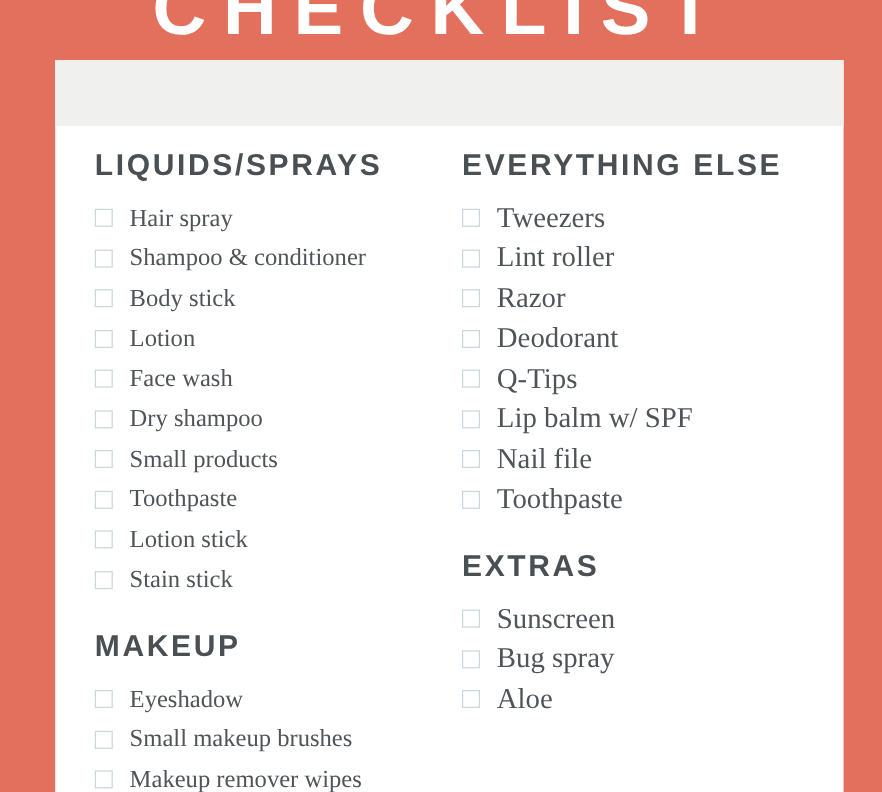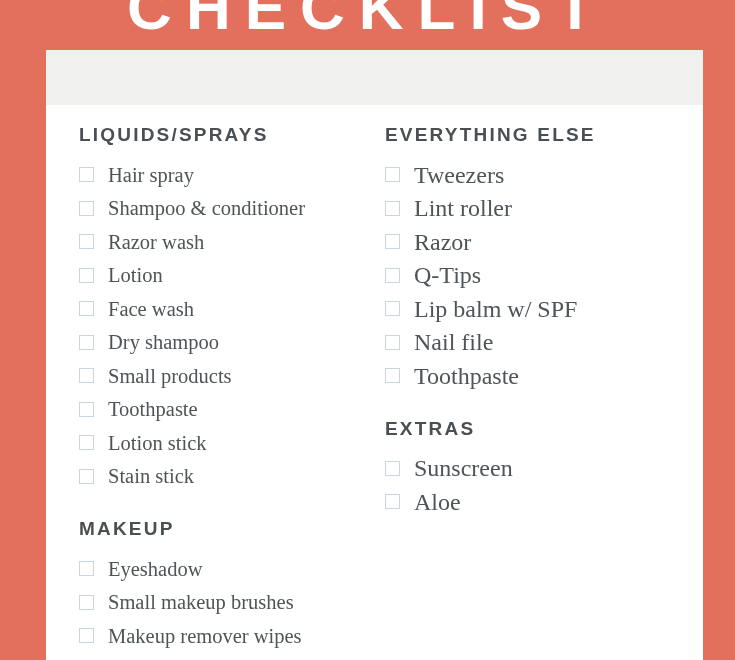--- a/index.html
+++ b/index.html
@@ -63,21 +63,21 @@
     width: 320px;
     padding-left: 33px;
   }
   .col-right {
     width: 337px;
     padding-left: 19px;
   }
   .section-heading {
     font-family: "Liberation Sans", sans-serif;
     font-weight: bold;
-    font-size: 19px;
+    font-size: 25px;
     letter-spacing: 2.2px;
     color: #4a4f54;
     text-transform: uppercase;
     margin: 0;
     padding: 19px 0 12px 0;
     white-space: nowrap;
   }
   .section-heading.second {
     padding-top: 25px;
   }
@@ -130,21 +130,21 @@
           <li>
             <span class="checkbox"></span>
             <span class="item-label">Hair spray</span>
           </li>
           <li>
             <span class="checkbox"></span>
             <span class="item-label">Shampoo &amp; conditioner</span>
           </li>
           <li>
             <span class="checkbox"></span>
-            <span class="item-label">Razor wash</span>
+            <span class="item-label">Body stick</span>
           </li>
           <li>
             <span class="checkbox"></span>
             <span class="item-label">Lotion</span>
           </li>
           <li>
             <span class="checkbox"></span>
             <span class="item-label">Face wash</span>
           </li>
           <li>
@@ -198,20 +198,24 @@
           <li>
             <span class="checkbox"></span>
             <span class="item-label">Lint roller</span>
           </li>
           <li>
             <span class="checkbox"></span>
             <span class="item-label">Razor</span>
           </li>
           <li>
             <span class="checkbox"></span>
+            <span class="item-label">Deodorant</span>
+          </li>
+          <li>
+            <span class="checkbox"></span>
             <span class="item-label">Q-Tips</span>
           </li>
           <li>
             <span class="checkbox"></span>
             <span class="item-label">Lip balm w/ SPF</span>
           </li>
           <li>
             <span class="checkbox"></span>
             <span class="item-label">Nail file</span>
           </li>
@@ -219,20 +223,24 @@
             <span class="checkbox"></span>
             <span class="item-label">Toothpaste</span>
           </li>
         </ul>
 
         <h2 class="section-heading second">EXTRAS</h2>
         <ul class="items">
           <li>
             <span class="checkbox"></span>
             <span class="item-label">Sunscreen</span>
+          </li>
+          <li>
+            <span class="checkbox"></span>
+            <span class="item-label">Bug spray</span>
           </li>
           <li>
             <span class="checkbox"></span>
             <span class="item-label">Aloe</span>
           </li>
         </ul>
 
       </div>
 
     </div>

